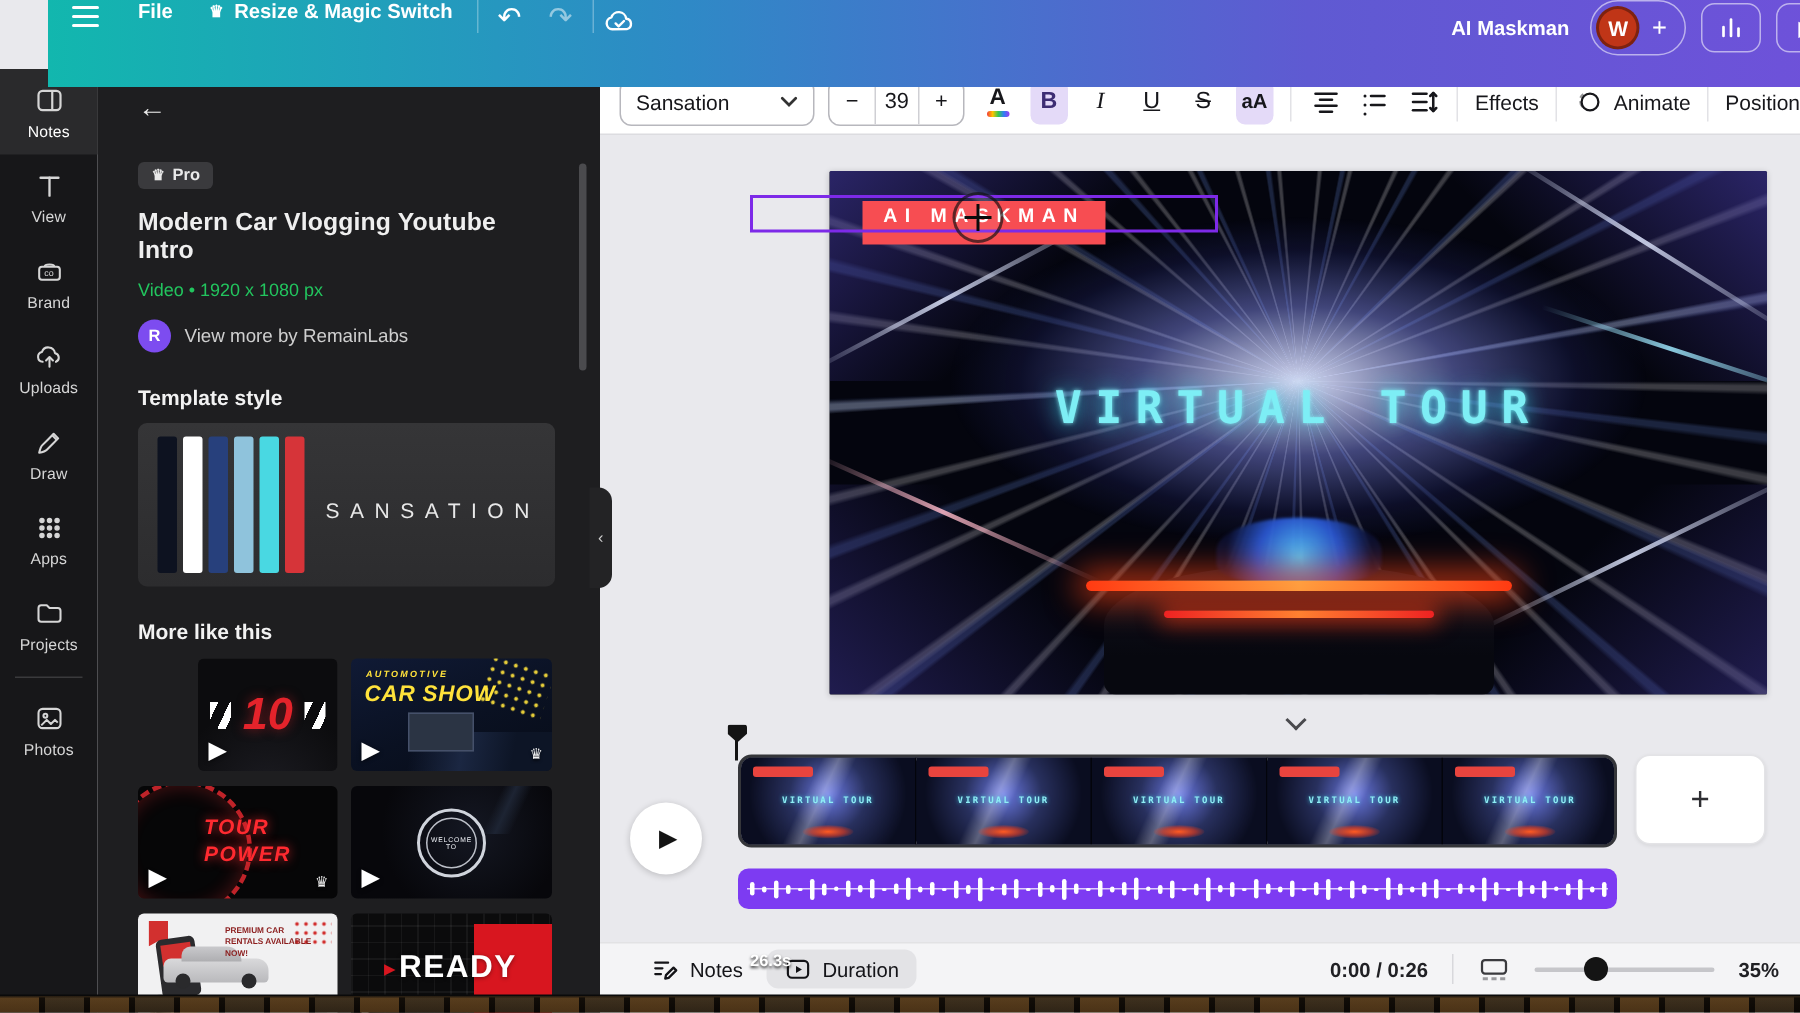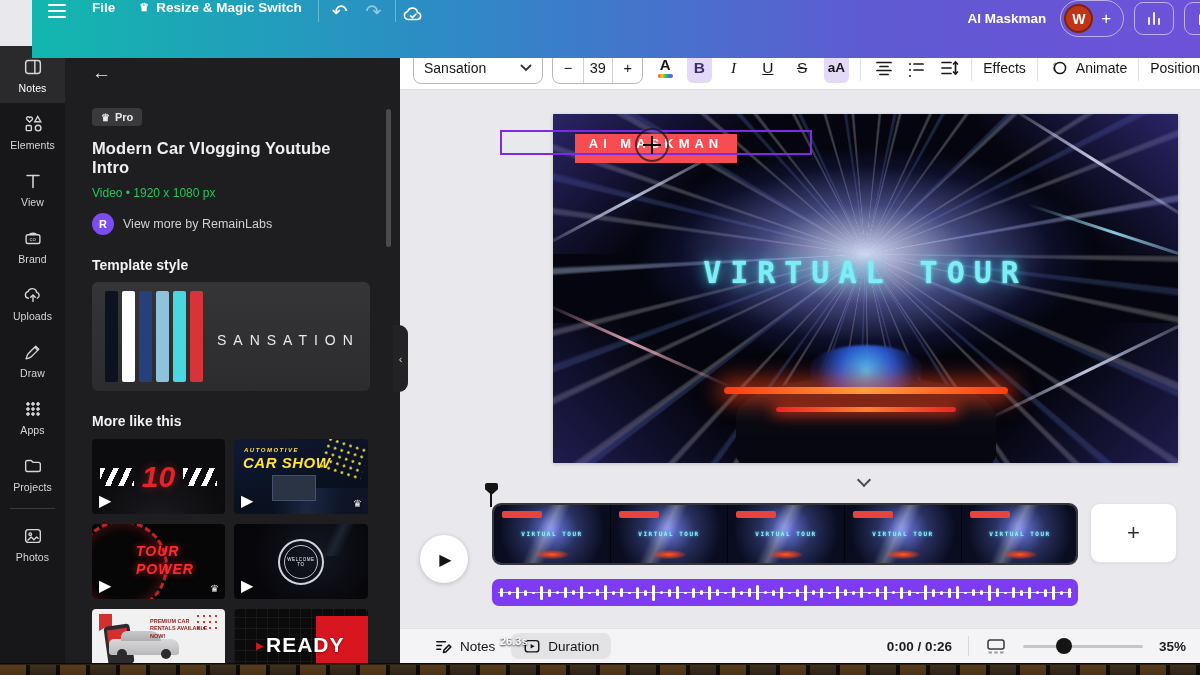--- a/index.html
+++ b/index.html
@@ -56,21 +56,21 @@
   .tc1 { font-family:"DejaVu Sans", sans-serif; font-weight:800; font-size:27px; letter-spacing:1px;
     background:linear-gradient(180deg,#ffffff 15%,#7e7e82 55%,#dcdcdf 80%); -webkit-background-clip:text; background-clip:text; color:transparent; }
   .tc2 { font-size:14px; letter-spacing:7px; color:#e8e8e8; margin-top:6px; }
   .pscroll { position:absolute; left:321px; top:63px; width:5px; height:138px; border-radius:3px; background:#4b4b4e; }
 
   .grid { display:grid; grid-template-columns:133px 134px; gap:10px 9px; margin:10px 30px 0 27px; }
   .thumb { position:relative; height:75px; border-radius:4px; overflow:hidden; cursor:pointer; background:#0b0b0d; }
   .play-badge { position:absolute; left:7px; bottom:5px; color:#fff; font-size:16px; line-height:1; text-shadow:0 1px 3px rgba(0,0,0,.65); z-index:3; }
   .crown-badge { position:absolute; right:6px; bottom:5px; color:#f2f2f2; font-size:10px; line-height:1; text-shadow:0 1px 2px rgba(0,0,0,.7); z-index:3; }
   
-  .t1 { background:#0c0c0e radial-gradient(circle at 50% 120%, #1c1c22 0%, transparent 60%); display:flex; align-items:center; justify-content:flex-start; }
+  .t1 { background:#0c0c0e radial-gradient(circle at 50% 120%, #1c1c22 0%, transparent 60%); display:flex; align-items:center; justify-content:flex-start;margin-left:40px; }
   .t1 .num { color:#e5232b; font-size:30px; font-weight:800; font-style:italic; text-shadow:0 0 8px rgba(229,35,43,.5); }
   .hazard { width:34px; height:18px; background:repeating-linear-gradient(115deg,#fff 0 5px,transparent 5px 12px); margin:0 8px; }
   
   .t2 { background:linear-gradient(160deg,#101a35 0%,#0a1122 55%,#070c18 100%); }
   .t2 .kick { position:absolute; left:10px; top:8px; color:#ffe23b; font-size:6px; letter-spacing:1.5px; font-weight:700; font-style:italic; }
   .t2 .ttl { position:absolute; left:9px; top:15px; color:#ffe23b; font-size:15px; font-weight:800; font-style:italic; letter-spacing:.5px; }
   .t2 .frame { position:absolute; left:38px; top:36px; width:44px; height:26px; background:#2b3444; border:1px solid #45506a; }
   .t2 .conf { position:absolute; right:2px; top:2px; width:44px; height:34px;
     background:radial-gradient(#ffe23b 1px, transparent 1.6px); background-size:7px 7px; transform:rotate(18deg); opacity:.9; }
   .t2 .hood { position:absolute; right:0; bottom:0; width:100%; height:26px; background:linear-gradient(100deg,transparent 30%,#1b2742 55%,#0d1526 80%); }
@@ -281,29 +281,20 @@
 
 <div class="rail">
   <div class="rail-item active">
     <svg width="22" height="22" viewBox="0 0 24 24" fill="none" stroke-width="1.6">
         <rect x="4" y="5" width="16" height="14" rx="3"></rect>
         <path d="M14 5v14"></path>
       </svg>
     <span class="lbl">Notes</span>
   </div>
   <div class="rail-item">
-    <svg width="22" height="22" viewBox="0 0 24 24" fill="none" stroke-width="1.5">
-      <path d="M5.4 4.6a1.9 1.9 0 0 1 2.6 0l.3.3.3-.3a1.9 1.9 0 0 1 2.6 2.6L8.3 10 5.4 7.2a1.9 1.9 0 0 1 0-2.6z"></path>
-      <path d="M17.2 3.8l3.3 5.7h-6.6z"></path>
-      <rect x="4.6" y="13.6" width="5.6" height="5.6" rx="1"></rect>
-      <circle cx="17.6" cy="16.4" r="3.1"></circle>
-    </svg>
-    <span class="lbl">Elements</span>
-  </div>
-  <div class="rail-item">
     <svg width="22" height="22" viewBox="0 0 24 24" fill="none" stroke-width="1.7" stroke-linecap="round">
         <path d="M5.5 6h13"></path>
         <path d="M12 6v13"></path>
       </svg>
     <span class="lbl">View</span>
   </div>
   <div class="rail-item">
     <svg width="22" height="22" viewBox="0 0 24 24" fill="none" stroke-width="1.5">
       <path d="M8.5 8.5c0-2.2 7-2.2 7 0"></path>
         <rect x="4.5" y="8.5" width="15" height="9.5" rx="2"></rect>

